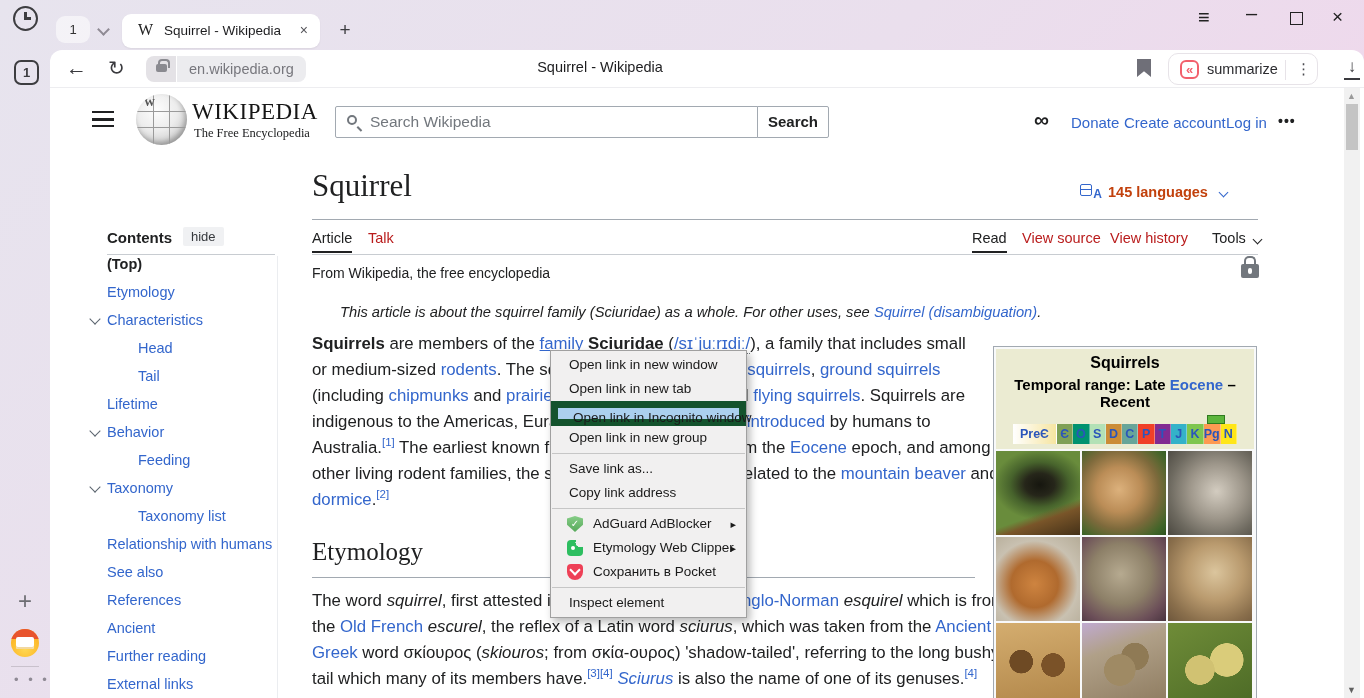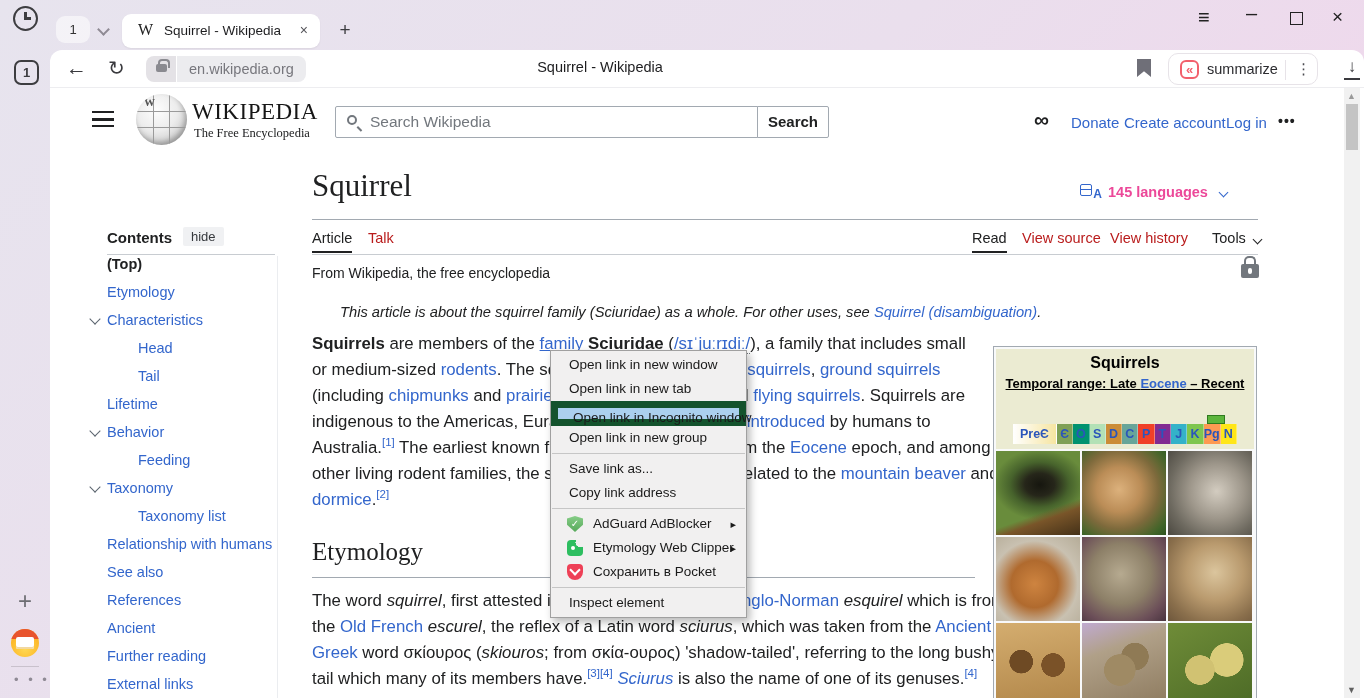--- a/index.html
+++ b/index.html
@@ -81,21 +81,21 @@
   .toc-h { position:absolute; left:57px; top:141px; font-size:15px; font-weight:bold; color:#202122; }
   .toc-hide { position:absolute; left:133px; top:139px; padding:2px 8px; background:#f0f1f3; border-radius:2px; font-size:13px; color:#36393d; }
   .toc-line { position:absolute; left:57px; top:166px; width:168px; height:1px; background:#c8ccd1; }
   .toc-border { position:absolute; left:227px; top:168px; width:1px; height:442px; background:#ebedf0; }
   .toc-item { position:absolute; font-size:14.5px; color:#3366cc; white-space:nowrap; }
   .toc-item.active { color:#202122; font-weight:bold; }
   .toc-chev { position:absolute; width:8px; height:8px; border-right:1.8px solid #5b646e; border-bottom:1.8px solid #5b646e; transform:rotate(45deg); }
 
   
   .a-title { position:absolute; left:262px; top:80px; font-family:"Liberation Serif",serif; font-size:31px; color:#202122; }
-  .lang-box { position:absolute; left:1058px; top:96px; color:#ec4899; font-size:14.5px; font-weight:bold; }
+  .lang-box { position:absolute; left:1058px; top:96px; color:#c2410c; font-size:14.5px; font-weight:bold; }
   .lang-ic { position:absolute; left:-28px; top:-1px; width:22px; height:18px; }
   .lang-ic:before { content:"A"; position:absolute; right:0; bottom:0; font-size:12px; font-weight:bold; color:#3366cc; }
   .lang-ic:after { content:""; position:absolute; left:0; top:1px; width:10px; height:10px; border:1.6px solid #3366cc; border-radius:2px;
                    background:linear-gradient(#fff 45%,#3366cc 45%,#3366cc 55%,#fff 55%); }
   .lang-chev { position:absolute; left:112px; top:5px; width:7px; height:7px; border-right:1.8px solid #3366cc; border-bottom:1.8px solid #3366cc; transform:rotate(45deg); }
   .hr1 { position:absolute; left:262px; top:131px; width:946px; height:1px; background:#a2a9b1; }
   .atab { position:absolute; top:142px; font-size:14.5px; color:#b91c1c; white-space:nowrap; }
   .atab.on { color:#202122; }
   .atab.on:after { content:""; position:absolute; left:0; bottom:-7px; width:100%; height:2.5px; background:#202122; }
   .tools-chev { position:absolute; left:42px; top:6px; width:7px; height:7px; border-right:1.8px solid #202122; border-bottom:1.8px solid #202122; transform:rotate(45deg); }
@@ -114,21 +114,21 @@
   .seg-li { color:#3366cc; font-style:italic; }
   .seg-sup { color:#3366cc; font-size:11.5px; vertical-align:super; line-height:0; }
   .seg-d { color:#3366cc; border-bottom:1.5px dotted #72777d; }
   .ety-h { position:absolute; left:262px; top:450px; font-family:"Liberation Serif",serif; font-size:25px; color:#202122; }
   .ety-hr { position:absolute; left:262px; top:489px; width:663px; height:1px; background:#a2a9b1; }
 
   
   .ibox { position:absolute; left:943px; top:258px; width:264px; height:420px; background:#f8f9fa; border:1px solid #a2a9b1; padding:2px; z-index:5; }
   .ibox-head { background:#ebebd2; padding:5px 2px 2px 2px; height:100px; position:relative; }
   .ib-title { text-align:center; font-weight:bold; font-size:16px; color:#000; }
-  .ib-temporal { text-align:center; font-weight:bold; font-size:13px; color:#000; margin-top:4px;text-decoration:underline; }
+  .ib-temporal { text-align:center; font-weight:bold; font-size:15px; color:#000; margin-top:4px; }
   .tl-wrap { position:absolute; left:17px; bottom:5px; width:224px; height:20px; display:flex; }
   .tl-cell { position:relative; flex:1; height:20px; line-height:20px; text-align:center; font-size:12.5px; font-weight:bold; color:#2b55ba; border-right:1px solid rgba(255,255,255,.35); }
   .tl-cell.pre { flex:0 0 44px; }
   .tl-marker { position:absolute; right:12px; top:-9px; width:18px; height:9px; border:1px solid #2f7a1f; z-index:2; }
   .grid { margin-top:2px; display:grid; grid-template-columns:repeat(3,84px); grid-auto-rows:84px; gap:2px; }
   .ph { width:84px; height:84px; }
   .ph0 { background:linear-gradient(160deg,rgba(90,60,30,0) 68%,rgba(122,82,40,.95) 76%,rgba(66,44,22,.95) 100%),radial-gradient(ellipse 55% 42% at 52% 40%,#16160f 0%,#26261a 32%,#47632c 64%,#698c3c 100%); }
   .ph1 { background:radial-gradient(circle at 44% 46%,#dcb17c 0%,#bb8d57 34%,#7e6a3c 60%,#3f6428 86%,#2e5420 100%); }
   .ph2 { background:radial-gradient(circle at 58% 48%,#d3ccc0 0%,#9d968a 42%,#6e6a60 72%,#4b4840 100%); }
   .ph3 { background:radial-gradient(circle at 46% 56%,#ce8440 0%,#b06a2e 36%,#c9c1b1 66%,#b5ac98 100%); }

